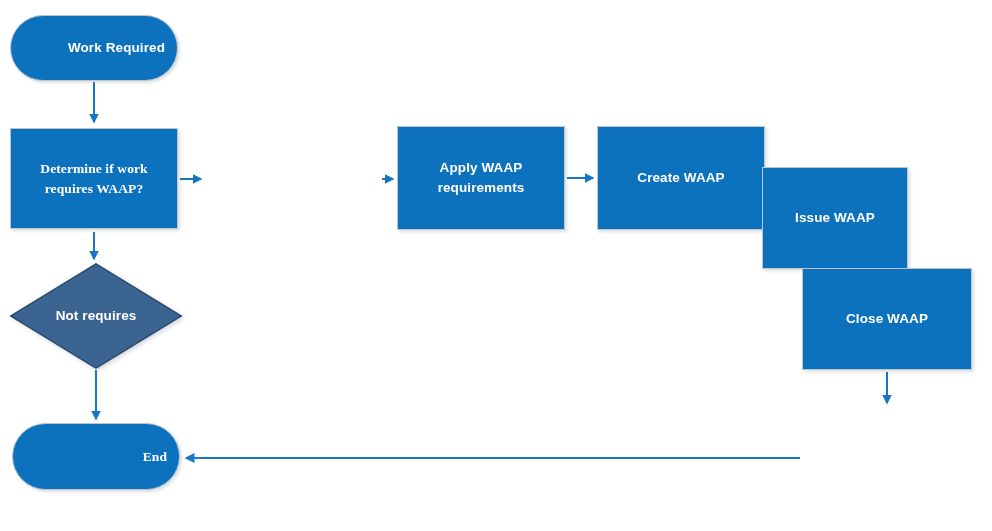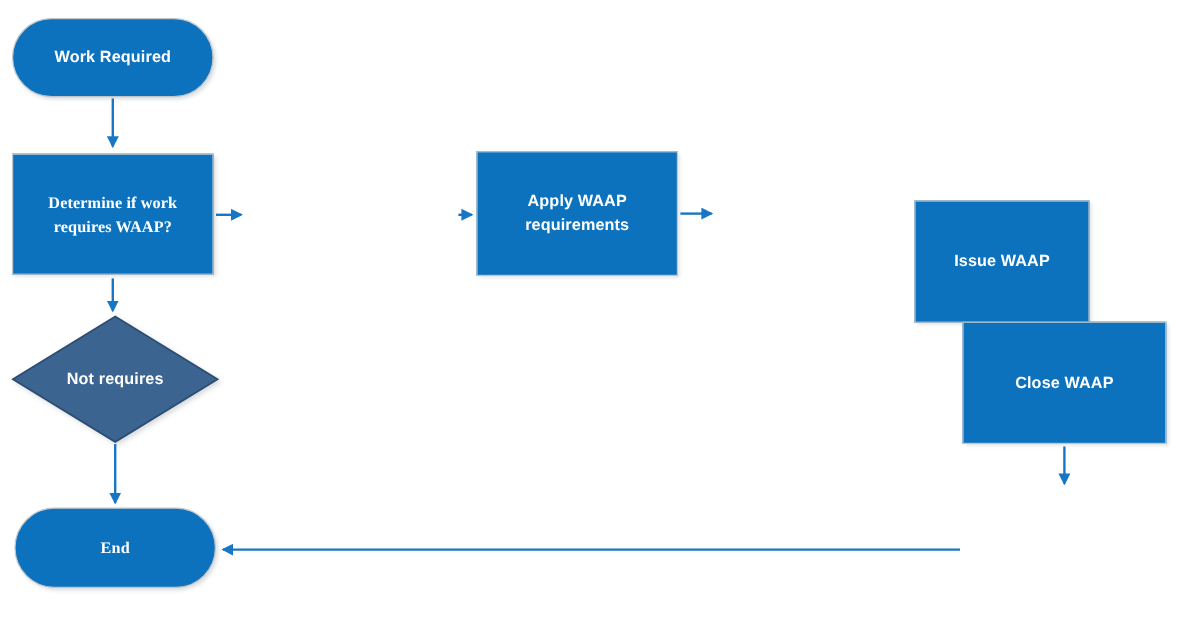--- a/index.html
+++ b/index.html
@@ -45,20 +45,21 @@
     border:1px solid var(--process-border);
     box-shadow:2px 2px 3px rgba(120,130,140,.25);
     padding:6px 14px;
   }
   .terminator{
     background:var(--process-fill);
     border:1px solid var(--process-border);
     border-radius:34px;
     box-shadow:2px 2px 3px rgba(120,130,140,.25);
     padding:6px 12px;
+    justify-content:flex-end;
   }
   .decision{
     background:transparent;
     padding:0 24px;
   }
   .decision svg{
     position:absolute;
     inset:0;
     width:100%;
     height:100%;
@@ -109,20 +110,23 @@
 
   <div class="node process" style="left:10px;top:128px;width:168px;height:101px;font-family:Liberation Serif, serif;">
     <span class="label">Determine if work requires WAAP?</span>
   </div>
 
 
   <div class="node process" style="left:397px;top:126px;width:168px;height:104px;">
     <span class="label">Apply WAAP requirements</span>
   </div>
 
+  <div class="node process" style="left:597px;top:126px;width:168px;height:104px;">
+    <span class="label">Create WAAP</span>
+  </div>
 
   <div class="node process" style="left:762px;top:126px;width:146px;height:102px;margin-top:41px;">
     <span class="label">Issue WAAP</span>
   </div>
 
   <div class="node process" style="left:802px;top:268px;width:170px;height:102px;">
     <span class="label">Close WAAP</span>
   </div>
 
 

